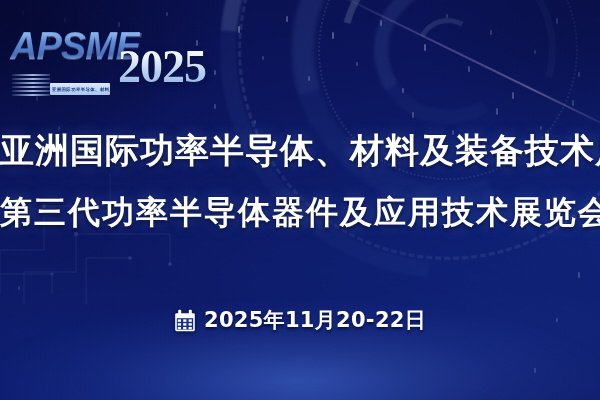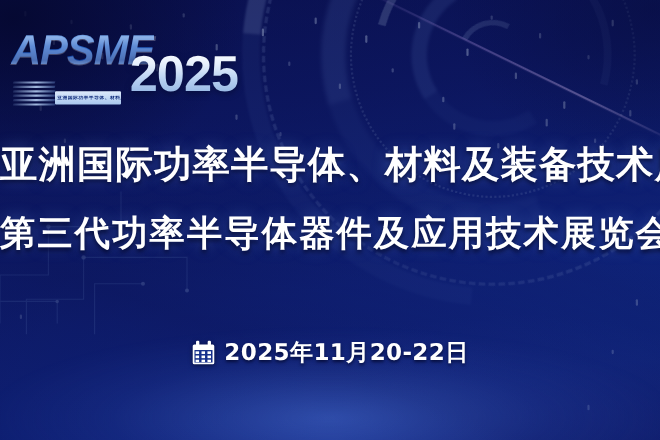--- a/index.html
+++ b/index.html
@@ -196,21 +196,21 @@
     overflow: hidden;
     font-family: "DejaVu Sans", sans-serif;
   }
   .logo-year {
     margin-left: 6px;
     margin-bottom: 8px;
     font-size: 46px;
     line-height: 46px;
     font-weight: bold;
     letter-spacing: -1px;
-    font-family: Liberation Sans, sans-serif;
+    font-family: Liberation Serif, serif;
     background: linear-gradient(180deg, #ffffff 0%, #e8f1fd 30%, #b9d2f2 60%, #89aee0 100%);
     -webkit-background-clip: text;
     background-clip: text;
     -webkit-text-fill-color: transparent;
     filter: drop-shadow(0 2px 3px rgba(4,10,50,0.7));
   }
 
   
   .headline {
     position: absolute;

